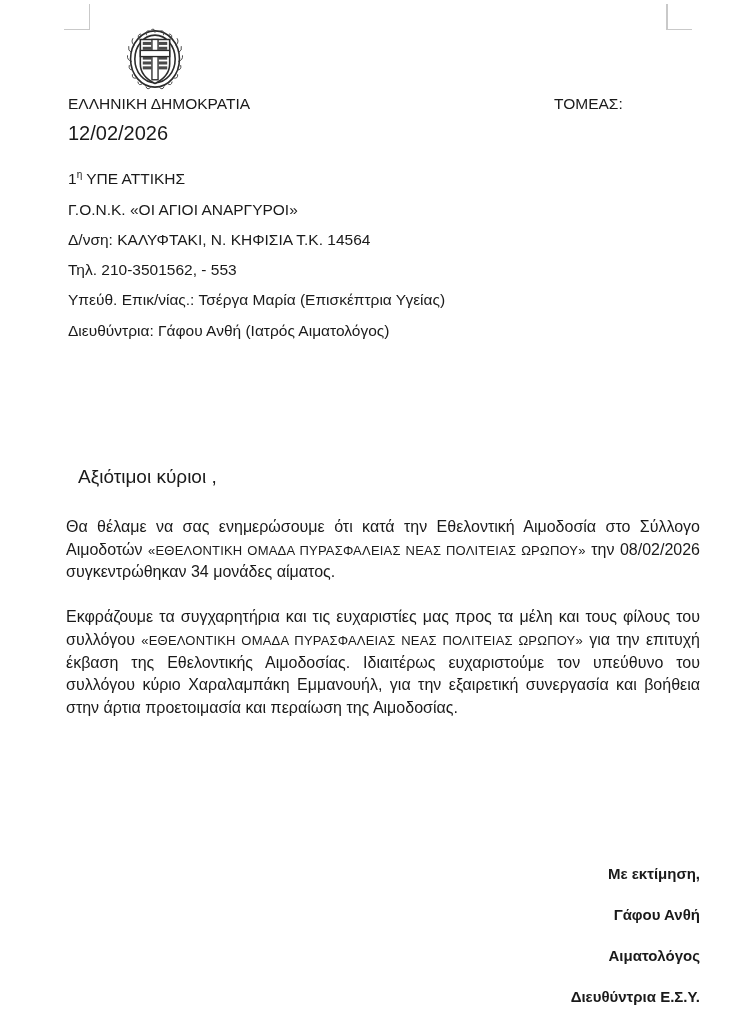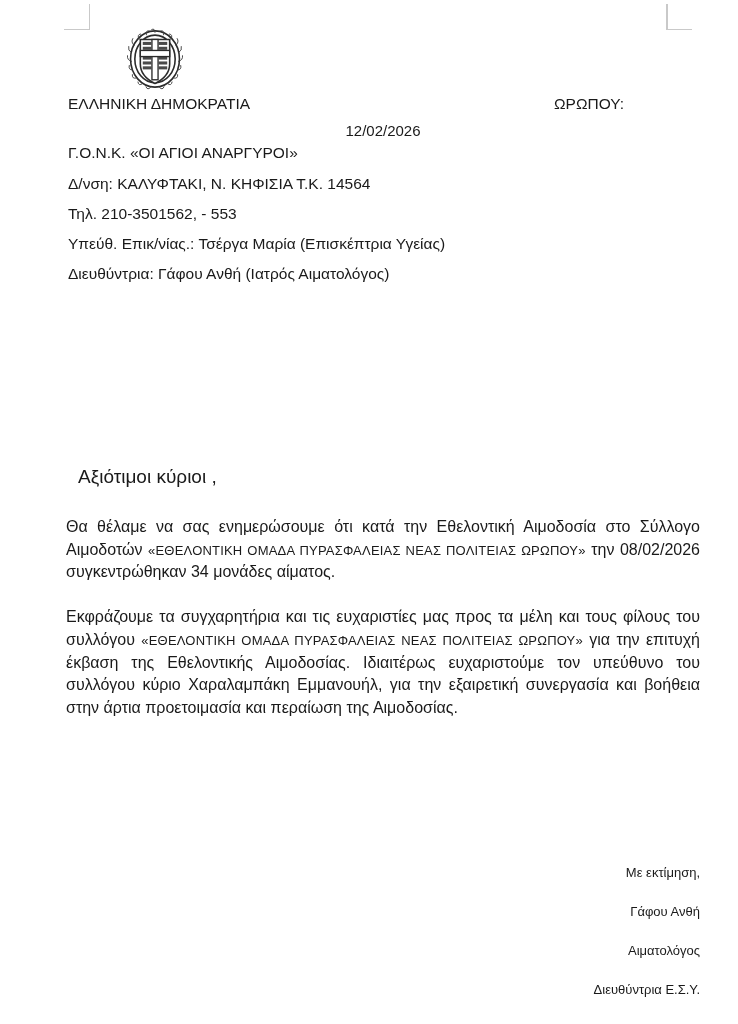--- a/index.html
+++ b/index.html
@@ -67,23 +67,22 @@
     white-space: nowrap;
   }
   .lh-row.tight { margin-bottom: 10px; }
   .lh-city {
     position: absolute;
     left: 486px;
     top: 0;
     font-size: 15.5px;
   }
   .lh-date {
-    font-size: 15px;
-    margin-bottom: 6px;
-    text-align: center;
+    font-size: 20px;
+    margin-bottom: 26px;
   }
   .sup {
     font-size: 10px;
     vertical-align: super;
     line-height: 0;
   }
 
   
   .body-block {
     position: absolute;
@@ -111,24 +110,25 @@
   }
 
   
   .signature {
     position: absolute;
     right: 38px;
     top: 866px;
     text-align: right;
   }
   .sig-line {
-    font-size: 13px;
+    font-size: 15px;
     line-height: 1.0;
     margin-bottom: 26px;
     white-space: nowrap;
+    font-weight: bold;
   }
   .sig-line:last-child { margin-bottom: 0; }
 </style>
 </head>
 <body>
 
 <div class="page">
 
   <div class="crop-mark crop-tl"></div>
   <div class="crop-mark crop-tr"></div>
@@ -178,24 +178,28 @@
       <g fill="#ffffff" stroke="#2b2b2b" stroke-width="2.2">
         <rect x="45" y="22" width="10" height="66"></rect>
         <rect x="26" y="40" width="48" height="10"></rect>
       </g>
     </svg>
   </div>
 
   <div class="letterhead">
     <div class="lh-row tight">
       <span>ΕΛΛΗΝΙΚΗ ΔΗΜΟΚΡΑΤΙΑ</span>
-      <span class="lh-city">ΩΡΩΠΟΥ:</span>
+      <span class="lh-city">ΤΟΜΕΑΣ:</span>
     </div>
     <div class="lh-date">12/02/2026</div>
 
+    <div class="lh-row">
+      <span>1</span><span class="sup">η</span>
+      <span>ΥΠΕ  ΑΤΤΙΚΗΣ</span>
+    </div>
     <div class="lh-row">Γ.Ο.Ν.Κ. «ΟΙ ΑΓΙΟΙ ΑΝΑΡΓΥΡΟΙ»</div>
     <div class="lh-row">Δ/νση: ΚΑΛΥΦΤΑΚΙ, Ν. ΚΗΦΙΣΙΑ Τ.Κ. 14564</div>
     <div class="lh-row">Τηλ. 210-3501562, - 553</div>
     <div class="lh-row">Υπεύθ. Επικ/νίας.:  Τσέργα Μαρία  (Επισκέπτρια Υγείας)</div>
     <div class="lh-row">Διευθύντρια: Γάφου Ανθή (Ιατρός Αιματολόγος)</div>
   </div>
 
   <div class="body-block">
     <div class="salutation">Αξιότιμοι κύριοι ,</div>
 

